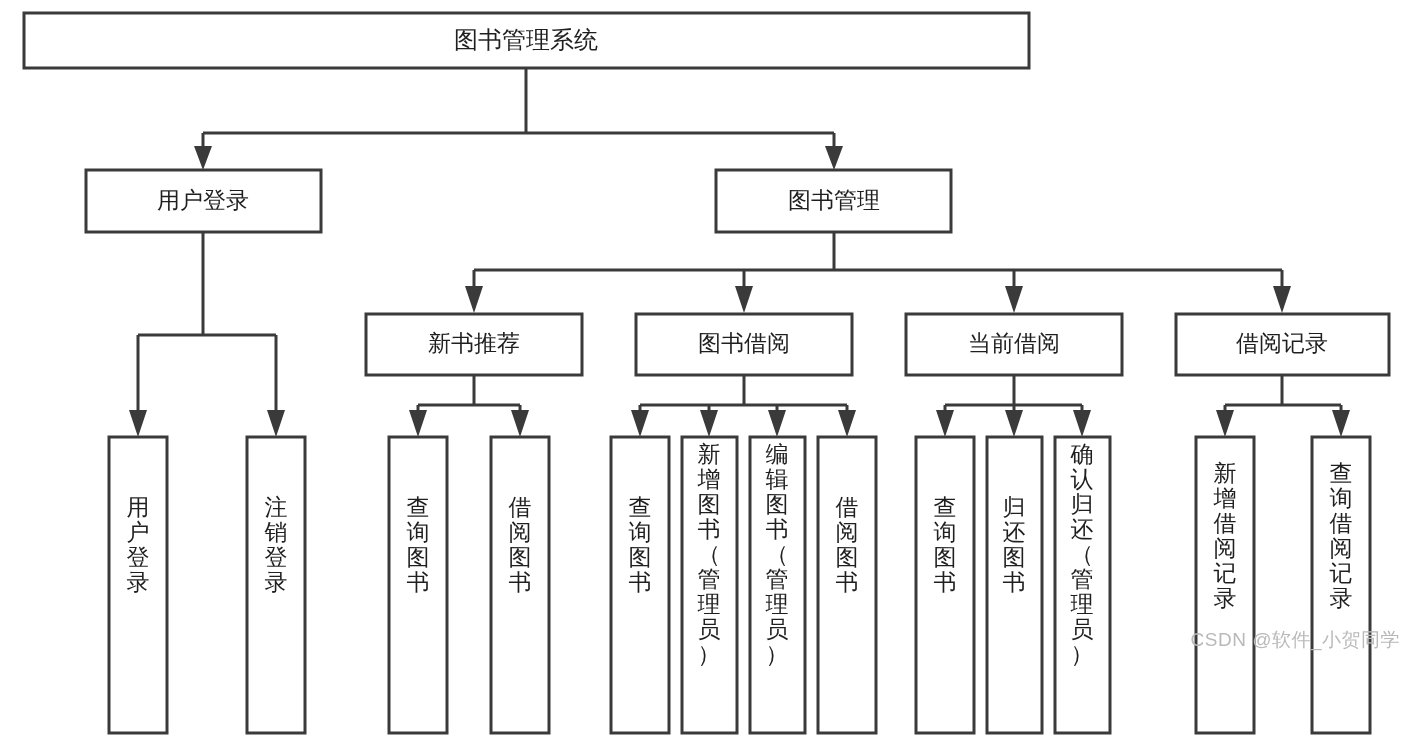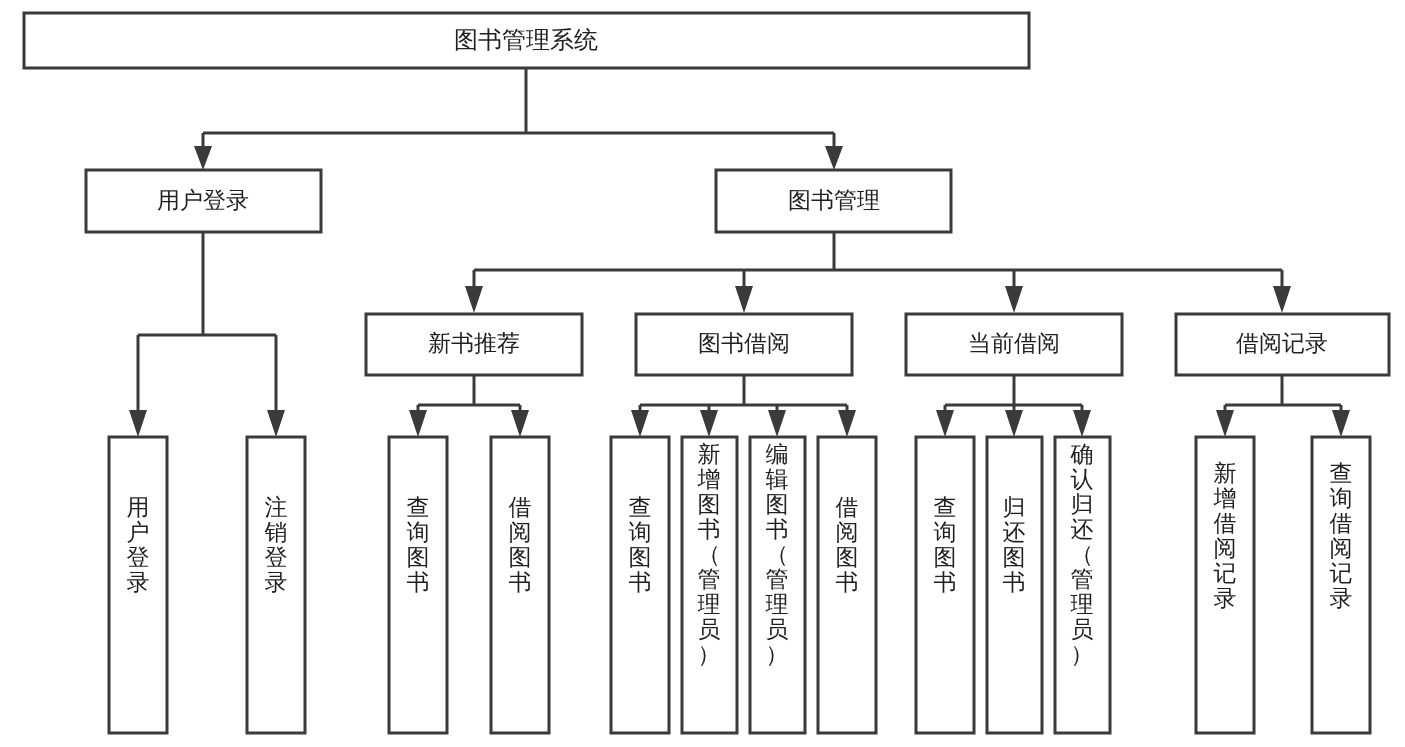--- a/index.html
+++ b/index.html
@@ -213,13 +213,14 @@
       <rect class="node-box" x="1192" y="437" width="58" height="296"></rect>
       <text class="leaf-label" x="1221" y="481"><tspan x="1221" dy="0">新</tspan><tspan x="1221" dy="25">增</tspan><tspan x="1221" dy="25">借</tspan><tspan x="1221" dy="25">阅</tspan><tspan x="1221" dy="25">记</tspan><tspan x="1221" dy="25">录</tspan></text>
     </g>
     <g>
       <rect class="node-box" x="1308" y="437" width="58" height="296"></rect>
       <text class="leaf-label" x="1337" y="481"><tspan x="1337" dy="0">查</tspan><tspan x="1337" dy="25">询</tspan><tspan x="1337" dy="25">借</tspan><tspan x="1337" dy="25">阅</tspan><tspan x="1337" dy="25">记</tspan><tspan x="1337" dy="25">录</tspan></text>
     </g>
 
   </svg>
 
+  <div class="watermark">CSDN @软件_小贺同学</div>
 </div>
 
 </body></html>

